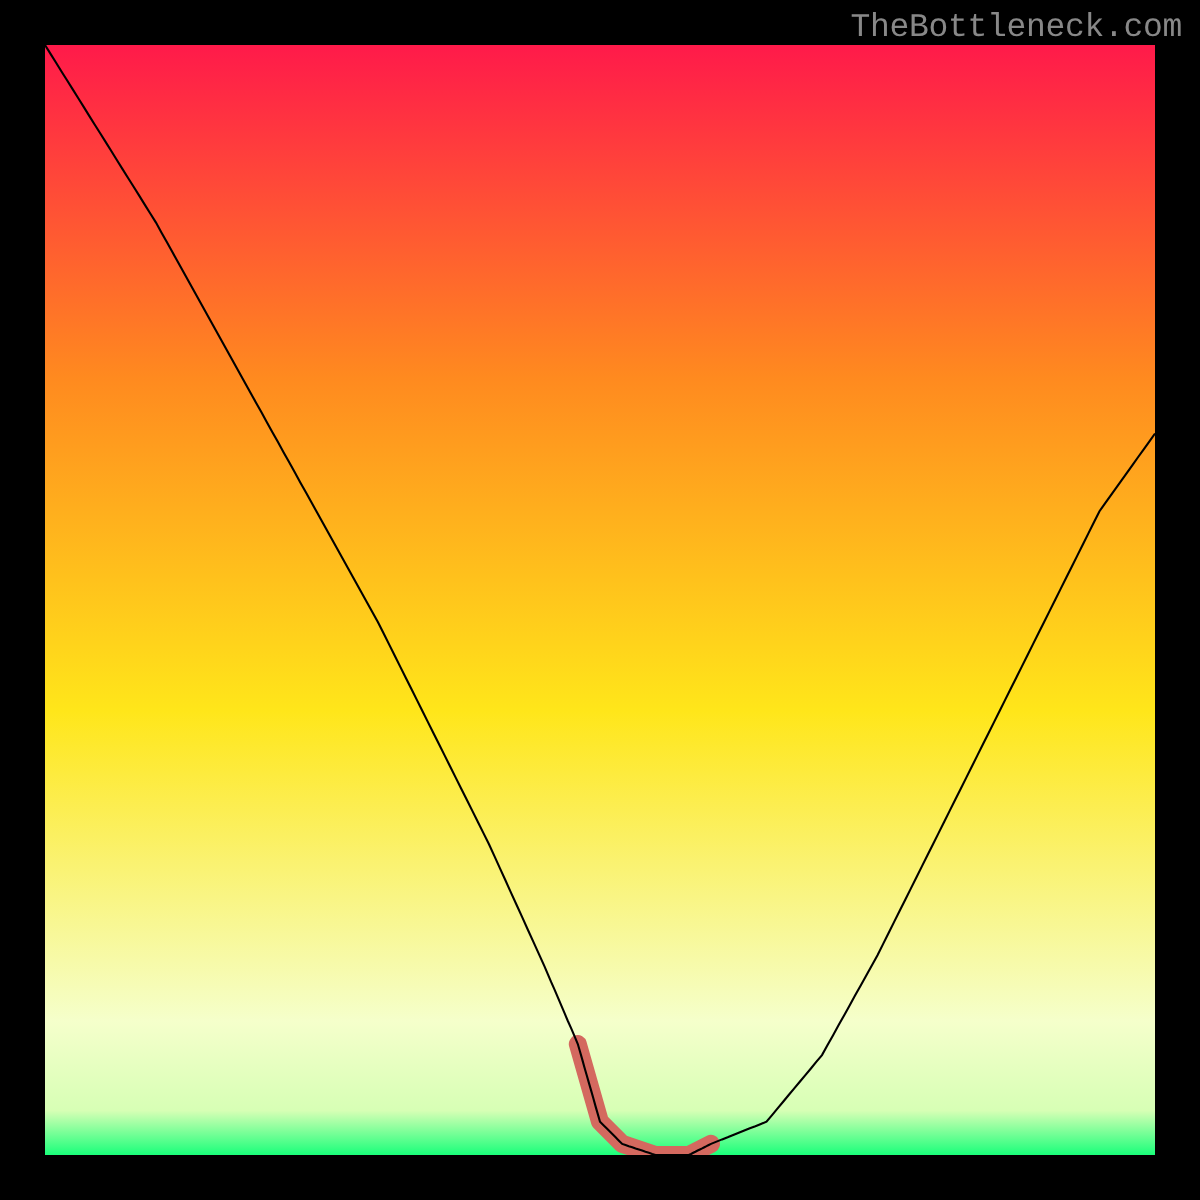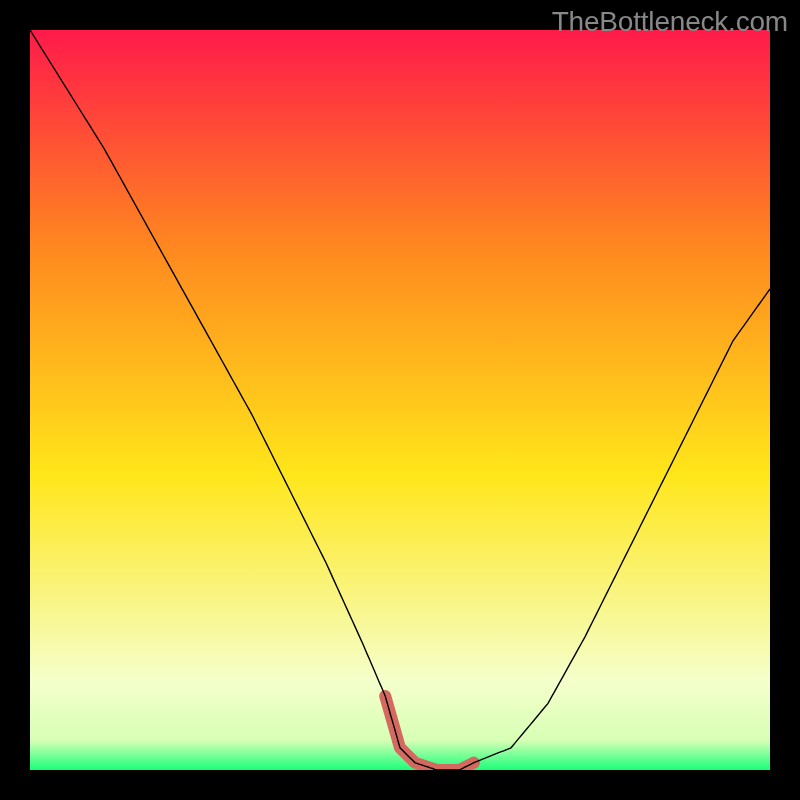--- a/index.html
+++ b/index.html
@@ -9,24 +9,25 @@
     height: 800px;
     background: #000;
     position: relative;
     font-family: Arial, Helvetica, sans-serif;
   }
   .watermark {
     position: absolute;
     top: 6px;
     right: 12px;
     color: #888;
-    font-size: 28px;
+    font-size: 22px;
     font-weight: 500;
     z-index: 10;
     letter-spacing: -0.2px;
+    font-family: Liberation Mono, monospace;
   }
   .plot-area {
     position: absolute;
     left: 30px;
     top: 30px;
     width: 740px;
     height: 740px;
     overflow: hidden;
   }
   .plot-area svg {

